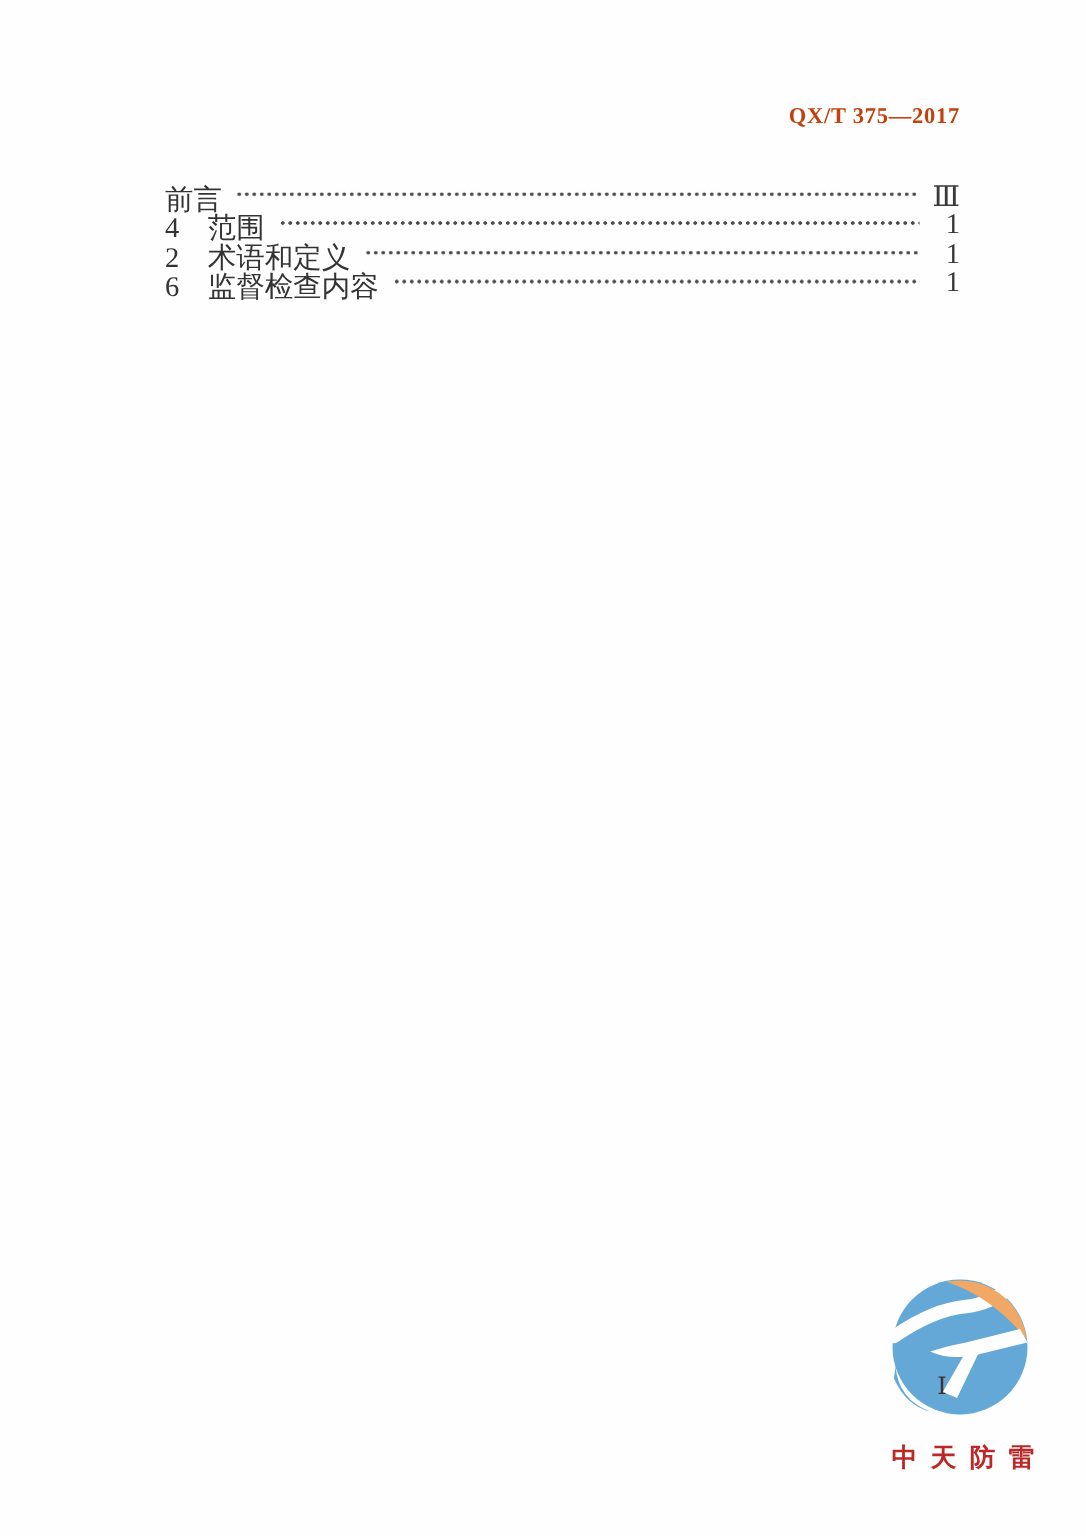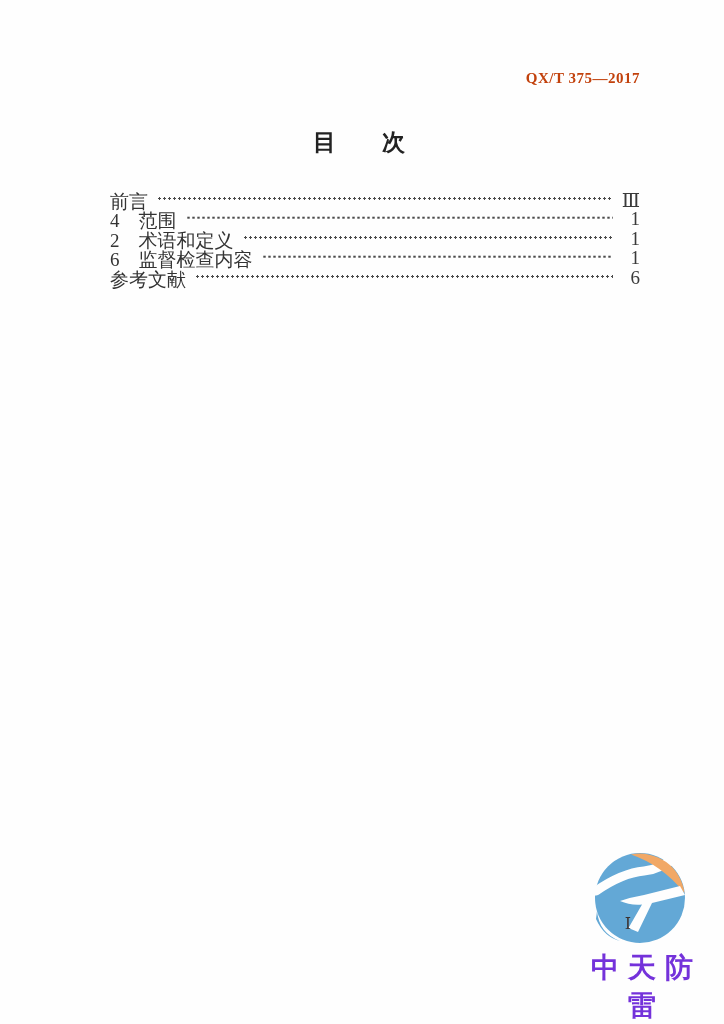--- a/index.html
+++ b/index.html
@@ -73,26 +73,26 @@
     text-align: center;
     opacity: 0.95;
   }
   .watermark svg {
     display: block;
     margin: 0 auto;
     width: 100px;
     height: 96px;
   }
   .wm-text {
-    margin-top: 2px;
-    font-size: 28px;
+    margin-top: 13px;
+    font-size: 17px;
     font-weight: bold;
     letter-spacing: 9px;
     padding-left: 9px;
-    color: #6d28d9;
+    color: #b91c1c;
     font-family: "Liberation Sans", "DejaVu Sans", sans-serif;
   }
   .page-number {
     position: absolute;
     left: 616px;
     top: 914px;
     width: 24px;
     text-align: center;
     font-size: 16px;
     color: #3d3230;
@@ -101,21 +101,20 @@
 </style>
 </head>
 <body>
 
 <div class="page">
 
   <div class="content">
 
     <div class="doc-code">QX/T 375—2017</div>
 
-    <h1 class="toc-title">目　　次</h1>
 
     <div class="toc-list">
 
         <div class="toc-row">
           <span class="toc-label">前言</span>
           <span class="toc-dots"></span>
           <span class="toc-page">Ⅲ</span>
         </div>
 
 
@@ -133,25 +132,20 @@
 
         <div class="toc-row">
           <span class="toc-label">6　监督检查内容</span>
           <span class="toc-dots"></span>
           <span class="toc-page">1</span>
         </div>
 
 
 
 
-        <div class="toc-row">
-          <span class="toc-label">参考文献</span>
-          <span class="toc-dots"></span>
-          <span class="toc-page">6</span>
-        </div>
       </div>
 
   </div>
 
   <div class="watermark">
     <svg viewBox="0 0 100 96" xmlns="http://www.w3.org/2000/svg">
 
       <circle cx="48" cy="47" r="45" fill="#5ba4d4"></circle>
 
       <path d="M 5,60 Q 7,82 28,90 Q 12,86 4,68 Z" fill="#5ba4d4"></path>

